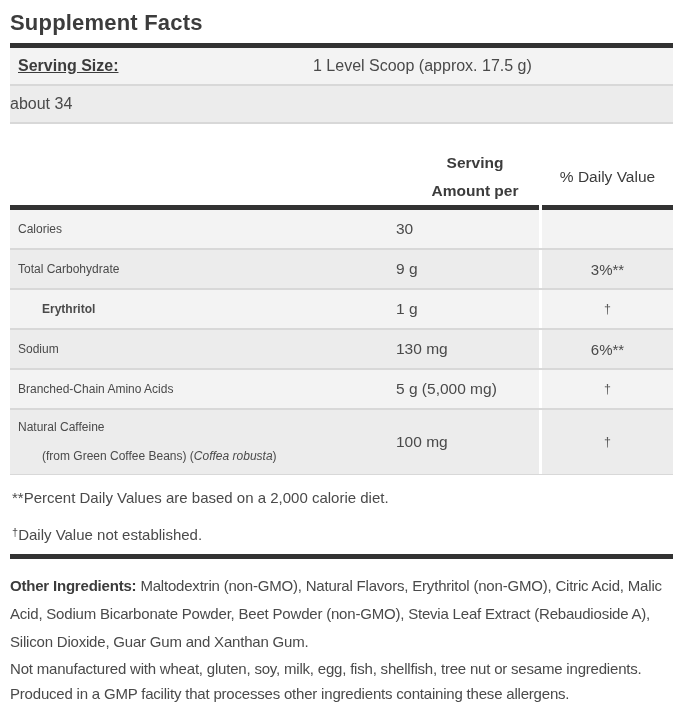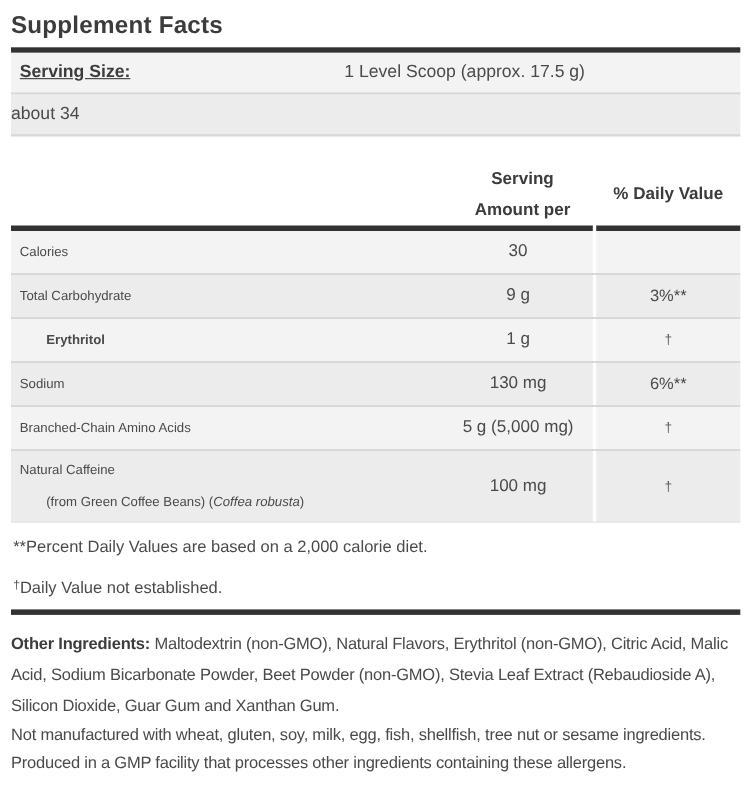--- a/index.html
+++ b/index.html
@@ -36,39 +36,39 @@
   .s-value{font-size:16px;color:var(--text);}
 
   
   .col-header{display:flex;margin-top:25px;align-items:center;}
   .h-spacer{flex:1;}
   .h-amount{
     width:160px;text-align:center;font-weight:bold;font-size:15.5px;
     line-height:28px;color:var(--text_bold);transform:translateX(13px);
   }
   .h-dv{
-    width:131px;text-align:center;font-weight:bold;font-size:15.5px;
+    width:131px;text-align:center;font-weight:normal;font-size:15.5px;
     color:var(--text_bold);
   }
 
   .bar.split{display:flex;background:none;}
   .bar.split .seg-main{flex:1;background:var(--bar);}
   .bar.split .seg-gap{width:3px;background:#ffffff;}
   .bar.split .seg-right{width:131px;background:var(--bar);}
 
   
   .f-row{display:flex;border-bottom:2px solid var(--separator);}
   .f-row:last-child{border-bottom:1px solid var(--separator);}
   .f-row:nth-child(odd) .f-main,.f-row:nth-child(odd) .f-dv{background:var(--row_light);}
   .f-row:nth-child(even) .f-main,.f-row:nth-child(even) .f-dv{background:var(--row_dark);}
   .f-main{flex:1;display:flex;align-items:center;min-height:38px;padding:3px 0;}
   .f-name{flex:1;padding-left:8px;font-size:12px;line-height:29px;color:var(--text);}
   .f-name.indent{padding-left:32px;font-weight:bold;}
   .f-sub{display:block;padding-left:24px;}
-  .f-amount{width:150px;text-align:center;font-size:15.5px;transform:translateX(7px);color:var(--text);}
+  .f-amount{width:150px;font-size:15.5px;transform:translateX(7px);color:var(--text);}
   .f-gap{width:3px;background:#ffffff;}
   .f-dv{width:131px;display:flex;align-items:center;justify-content:center;font-size:15px;color:var(--text);}
   .f-dv.sm{font-size:12.5px;color:#5a5a5a;}
 
   
   .footnote{font-size:15px;line-height:19px;padding-left:2px;}
   .footnote.first{margin-top:13px;}
   .footnote.second{margin-top:16px;}
   .sup{font-size:11px;vertical-align:4px;}
   .bar.bottom{margin-top:10px;}

